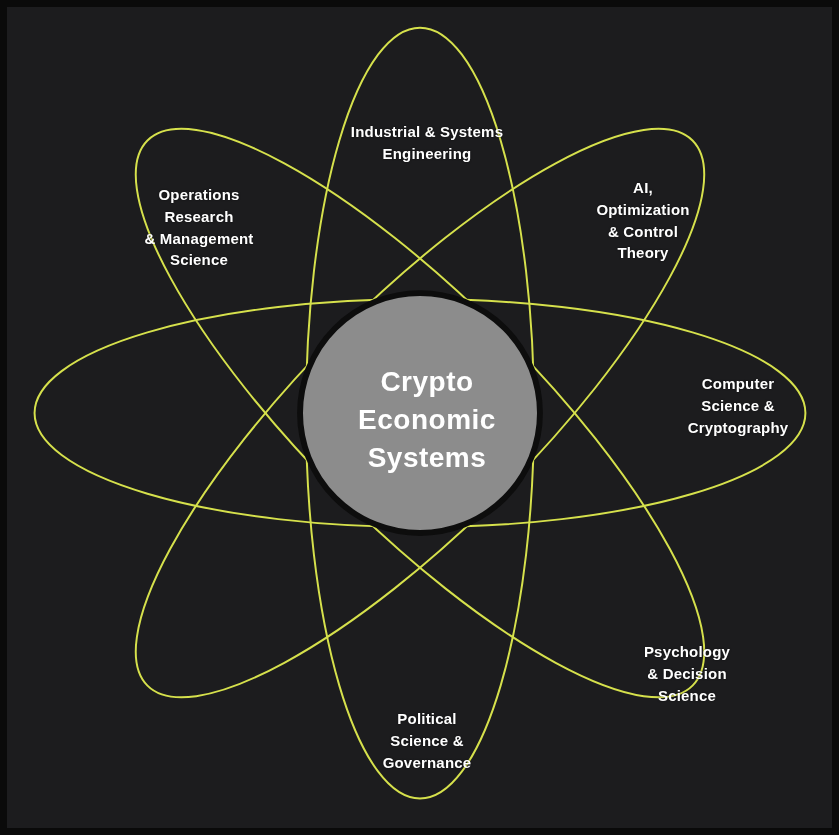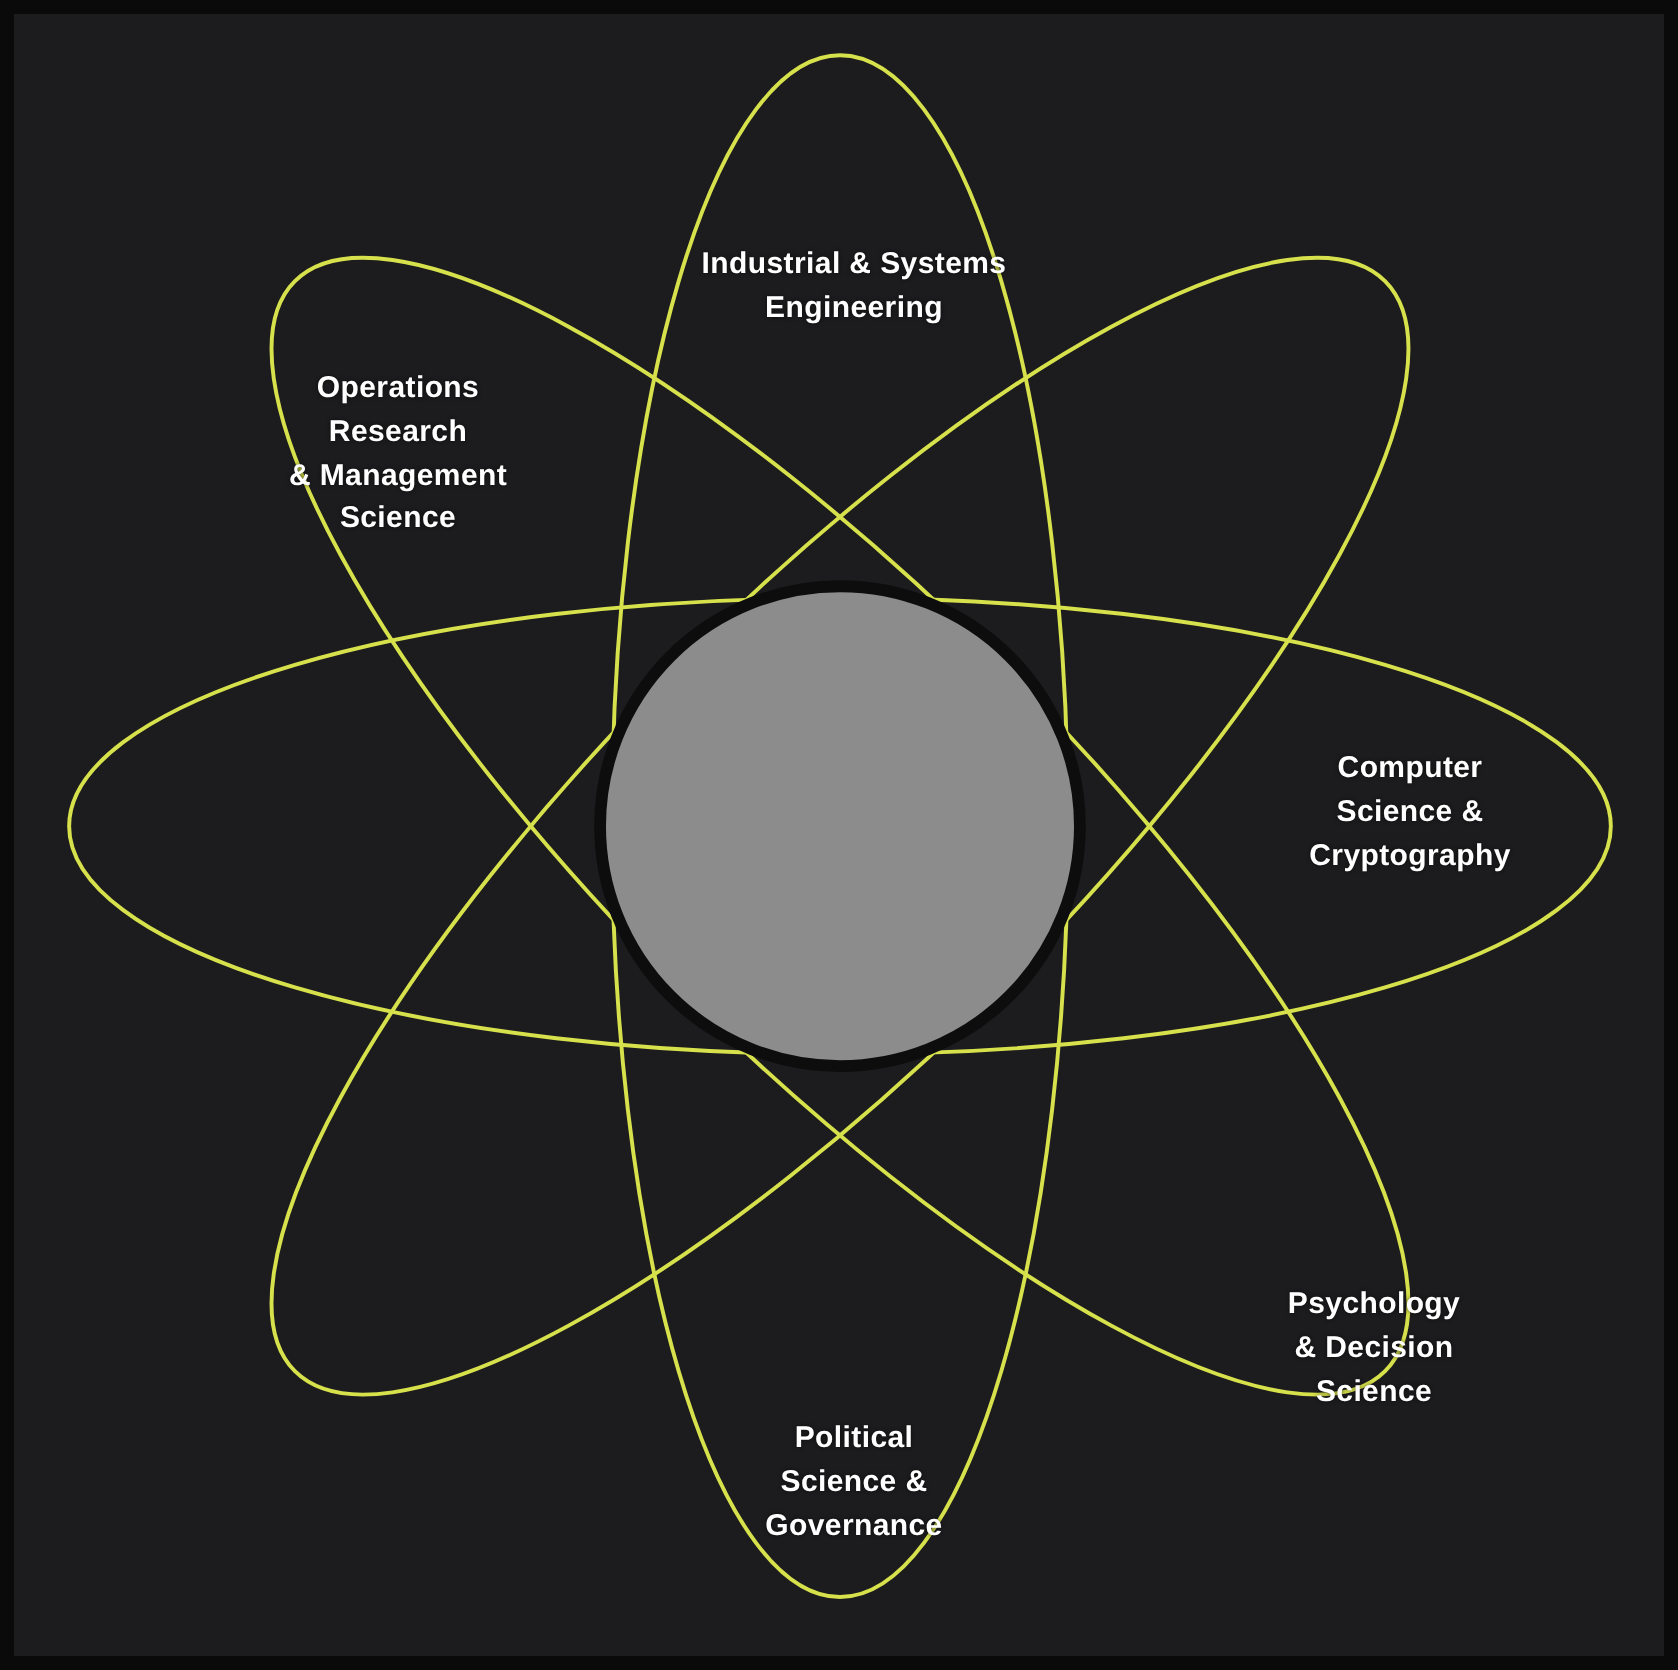--- a/index.html
+++ b/index.html
@@ -58,21 +58,21 @@
     color: var(--text);
     font-weight: bold;
     font-size: 28px;
     line-height: 1.35;
     text-align: center;
     white-space: pre-line;
     letter-spacing: 0.5px;
   }
   .pos-top          { left:420px; top:136px; }
   .pos-top-right    { left:636px; top:213px; }
-  .pos-right        { left:698px; top:399px; }
+  .pos-right        { left:731px; top:399px; }
   .pos-bottom-right { left:680px; top:639px;margin-top:28px; }
   .pos-bottom       { left:420px; top:734px; }
   .pos-bottom-left  { left:176px; top:637px; }
   .pos-left         { left:103px; top:397px; }
   .pos-top-left     { left:192px; top:220px;text-align:center; }
 </style>
 </head>
 <body>
 
 <div class="stage">
@@ -83,34 +83,41 @@
     <ellipse class="petal" cx="420" cy="413" rx="392" ry="116" transform="rotate(45 420 413)"></ellipse>
     <ellipse class="petal" cx="420" cy="413" rx="392" ry="116" transform="rotate(90 420 413)"></ellipse>
     <ellipse class="petal" cx="420" cy="413" rx="392" ry="116" transform="rotate(135 420 413)"></ellipse>
 
     <circle class="center-circle" cx="420" cy="413" r="122"></circle>
   </svg>
 
   <div class="label pos-top">Industrial &amp; Systems
 Engineering</div>
 
+  <div class="label pos-top-right">AI,
+Optimization
+&amp; Control
+Theory</div>
 
   <div class="label pos-right">Computer
 Science &amp;
 Cryptography</div>
 
   <div class="label pos-bottom-right">Psychology
 &amp; Decision
 Science</div>
 
   <div class="label pos-bottom">Political
 Science &amp;
 Governance</div>
 
 
 
   <div class="label pos-top-left">Operations
 Research
 &amp; Management
 Science</div>
 
+  <div class="center-label">Crypto
+Economic
+Systems</div>
 
 </div>
 
 </body></html>

